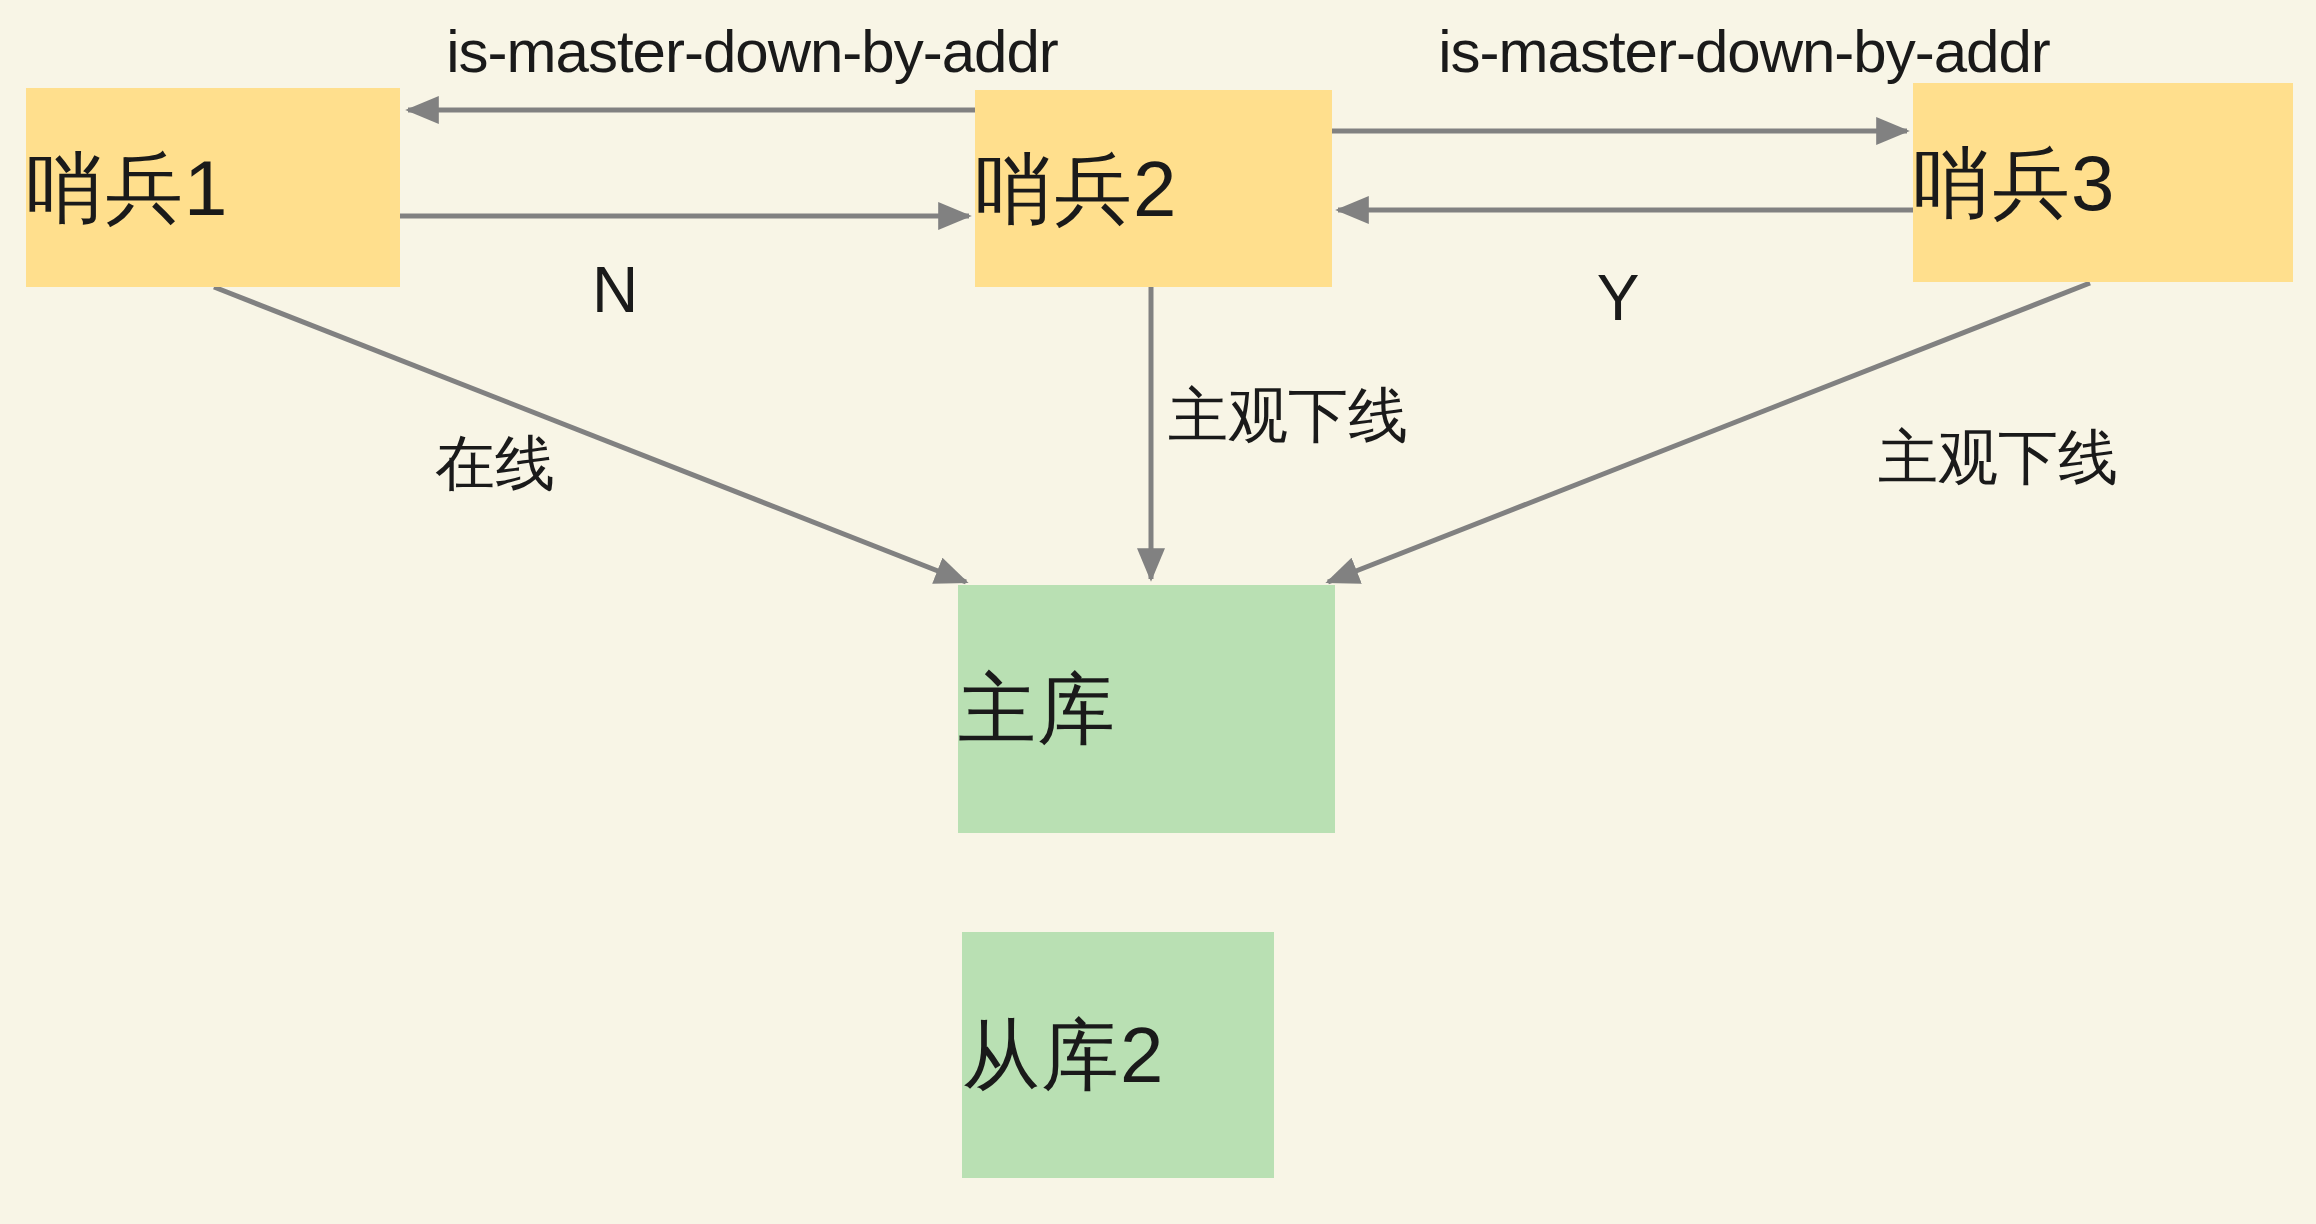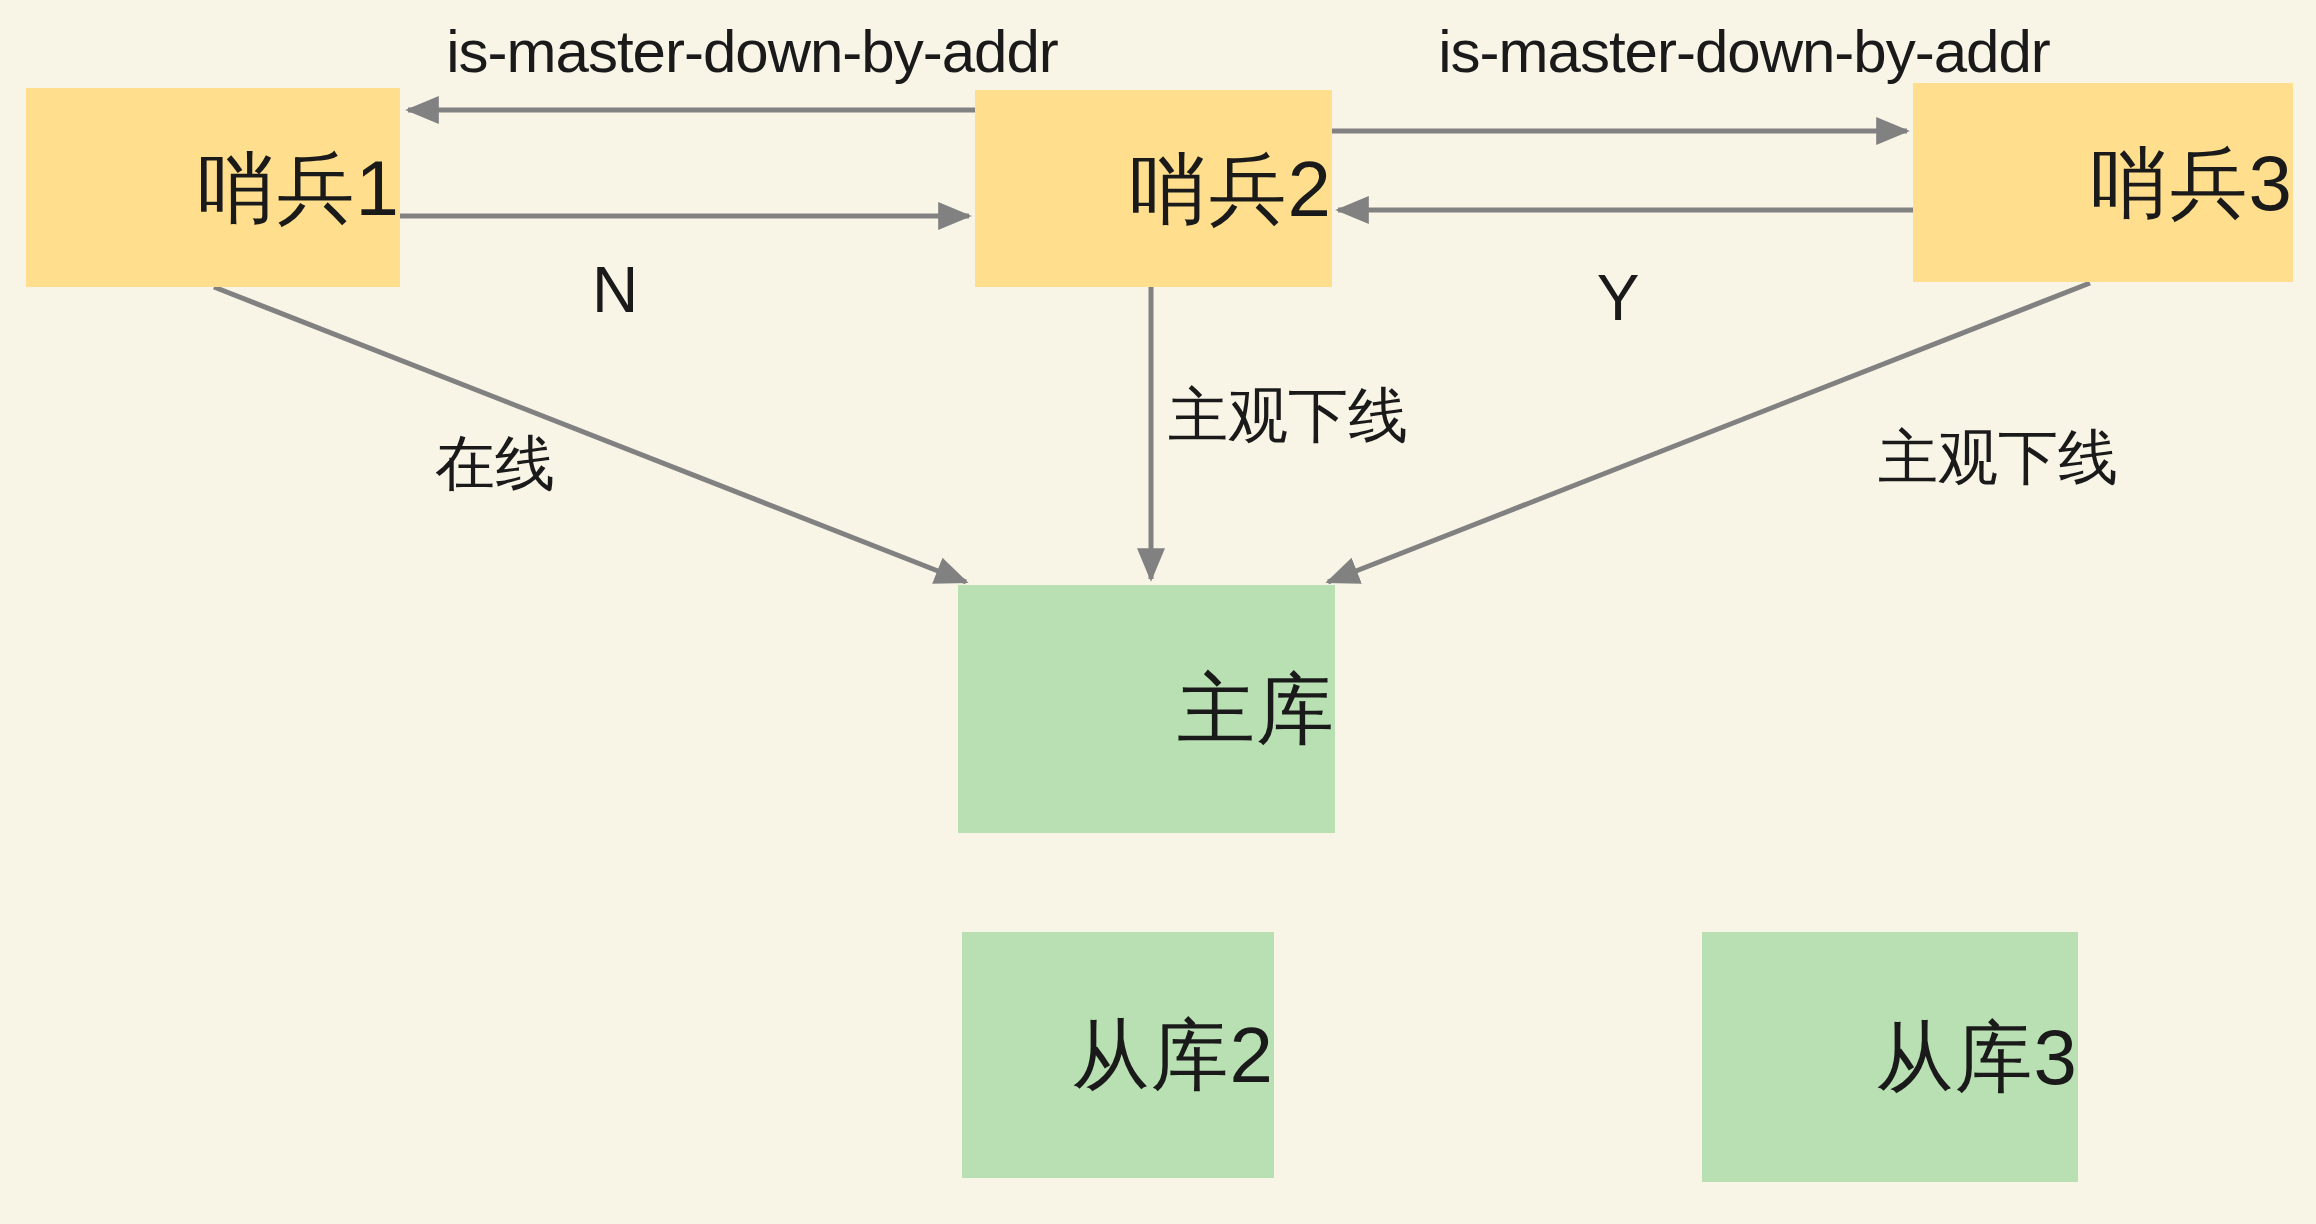--- a/index.html
+++ b/index.html
@@ -15,21 +15,21 @@
     background:var(--background);
     font-family:"Liberation Sans","DejaVu Sans",sans-serif;
     color:var(--text);
   }
   .canvas{position:relative;width:2316px;height:1224px;}
   .edges{position:absolute;left:0;top:0;width:2316px;height:1224px;}
   .edges line{stroke:var(--arrow);stroke-width:5;}
   .edges .arrowhead{fill:var(--arrow);}
   .node{
     position:absolute;
-    display:flex;align-items:center;justify-content:flex-end;
+    display:flex;align-items:center;justify-content:flex-start;
     font-size:78px;line-height:1;letter-spacing:1px;
     color:var(--text);white-space:nowrap;
   }
   .node.sentinel{background:var(--sentinel-fill);}
   .node.db{background:var(--db-fill);}
   .elabel{
     position:absolute;transform:translate(-50%,-50%);
     font-size:60px;line-height:1;white-space:nowrap;color:var(--text);
   }
   .elabel.latin{font-size:60px;letter-spacing:-1px;margin-left:28px;}
@@ -65,23 +65,20 @@
     <span>哨兵3</span>
   </div>
 
   <div class="node db" style="left:958px;top:585px;width:377px;height:248px">
     <span>主库</span>
   </div>
 
   <div class="node db" style="left:962px;top:932px;width:312px;height:246px">
     <span>从库2</span>
   </div>
-  <div class="node db" style="left:1702px;top:932px;width:376px;height:250px">
-    <span>从库3</span>
-  </div>
 
   <div class="elabel latin" style="left:724px;top:52px">is-master-down-by-addr</div>
   <div class="elabel latin" style="left:1716px;top:52px">is-master-down-by-addr</div>
 
   <div class="elabel letter" style="left:615px;top:290px">N</div>
   <div class="elabel letter" style="left:1618px;top:298px">Y</div>
 
   <div class="elabel" style="left:495px;top:464px">在线</div>
   <div class="elabel" style="left:1288px;top:416px">主观下线</div>
   <div class="elabel" style="left:1998px;top:458px">主观下线</div>

